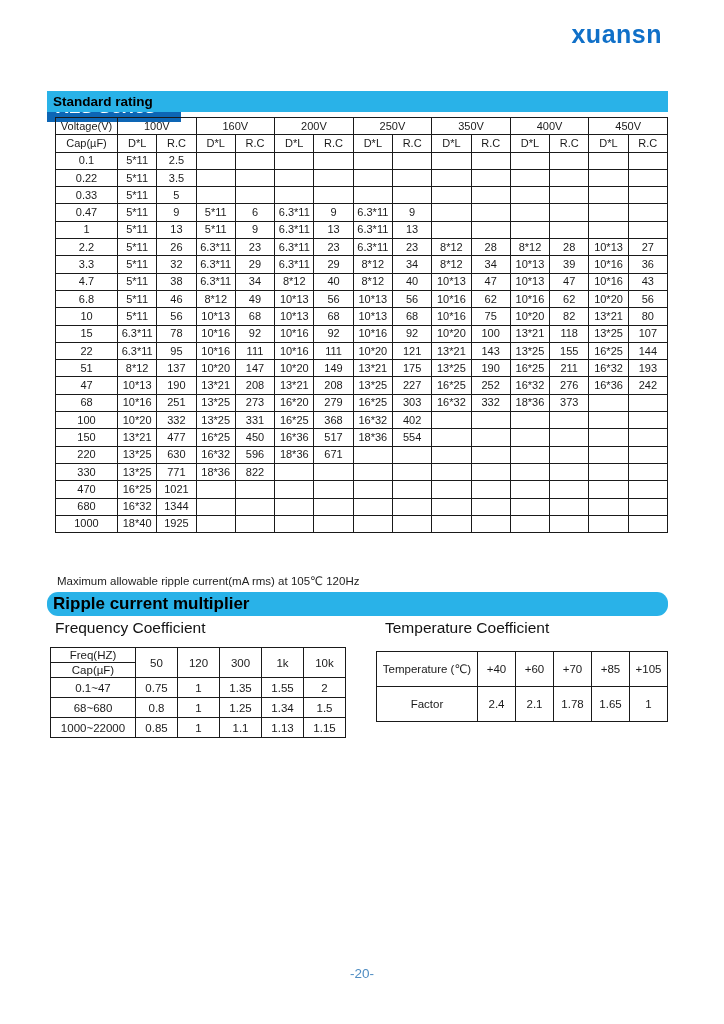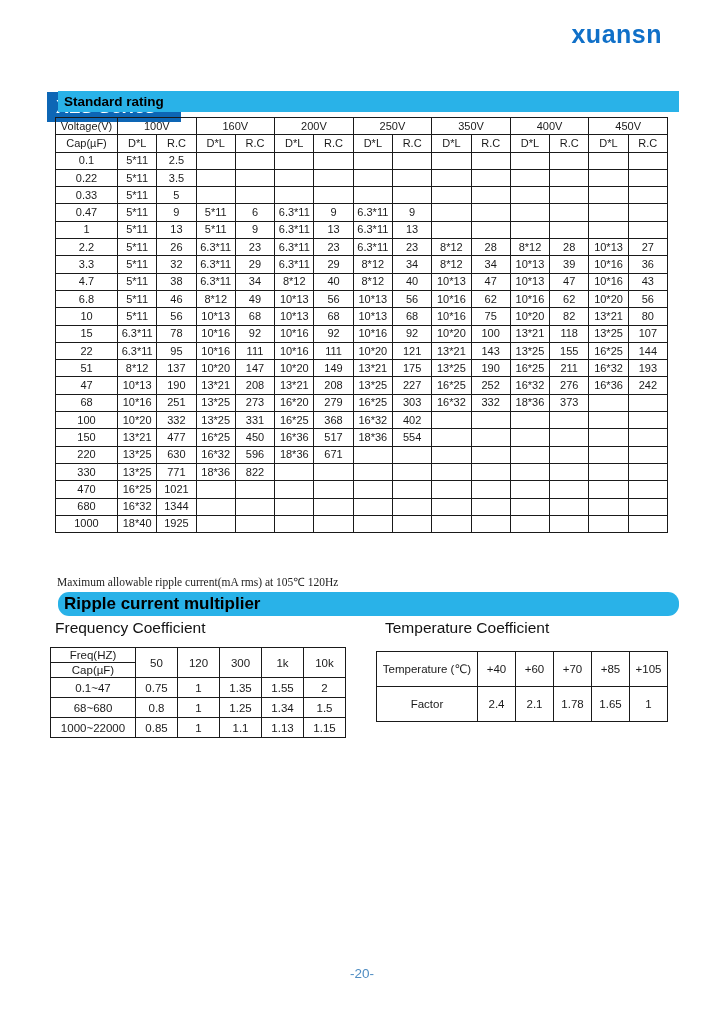--- a/index.html
+++ b/index.html
@@ -22,32 +22,31 @@
     font-size:25px;font-weight:bold;color:var(--logo-blue);letter-spacing:0.5px;
   }
   .series-box{
     position:absolute;left:47px;top:56px;width:134px;height:30px;
     background:var(--series-blue);color:#ffffff;font-size:19px;font-weight:bold;
     line-height:30px;padding-left:9px;margin-top:36px;
   }
   .bar{
     position:absolute;left:47px;width:621px;background:var(--bar-cyan);color:#000;
     font-weight:bold;
-    margin-left:11px;
   }
   .bar-standard{top:91px;height:21px;font-size:13.5px;line-height:21px;padding-left:6px;}
   .bar-ripple{top:592px;height:24px;font-size:17px;line-height:24px;padding-left:6px;border-radius:11px;}
   table{border-collapse:collapse;table-layout:fixed;}
   td,th{
     border:1px solid var(--border);text-align:center;vertical-align:middle;
     font-weight:normal;overflow:hidden;white-space:nowrap;padding:0;
   }
   .std{position:absolute;left:55px;top:117px;width:613px;font-size:11px;}
   .std th,.std td{height:17.3px;line-height:15px;}
-  .note{position:absolute;left:57px;top:574px;font-size:11.5px;color:#222;font-family:Liberation Serif, serif;}
+  .note{position:absolute;left:57px;top:574px;font-size:11.5px;color:#222;}
   .sub-title{position:absolute;top:619px;font-size:15.5px;color:#111;}
   .freq-title{left:55px;}
   .temp-title{left:385px;}
   .freq{position:absolute;left:50px;top:647px;width:295px;font-size:11.5px;}
   .freq th,.freq td{height:20px;line-height:14px;}
   .freq .hsplit{height:15px;}
   .temp{position:absolute;left:376px;top:651px;width:291px;font-size:11.5px;}
   .temp th,.temp td{height:35px;}
   .footer{
     position:absolute;left:0;top:966px;width:100%;text-align:center;

